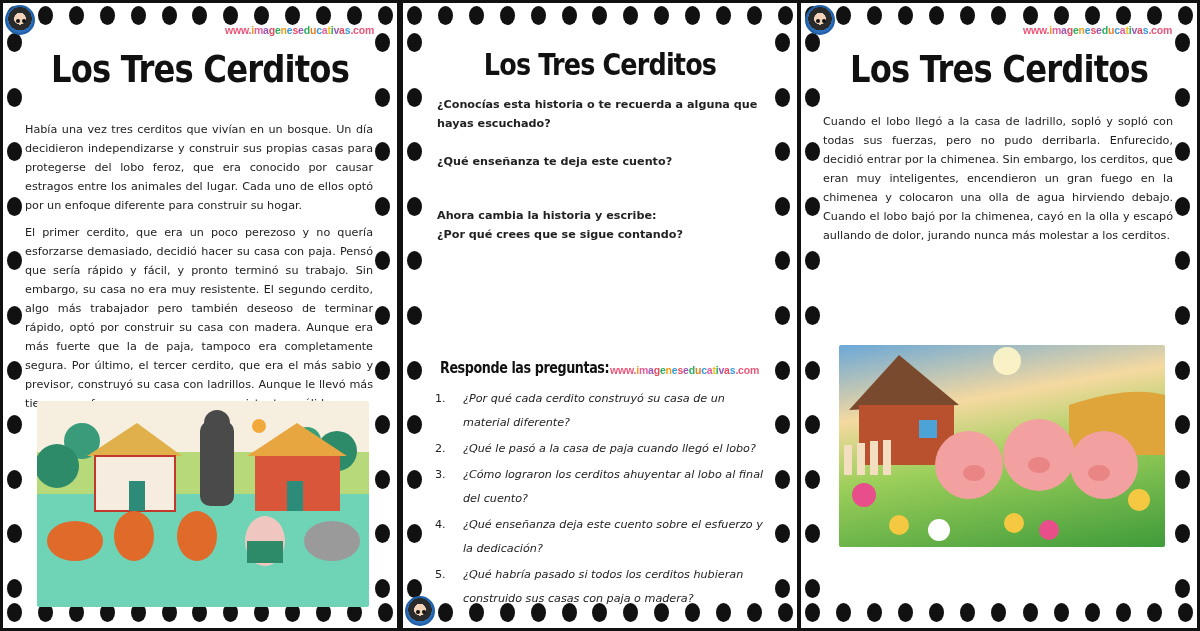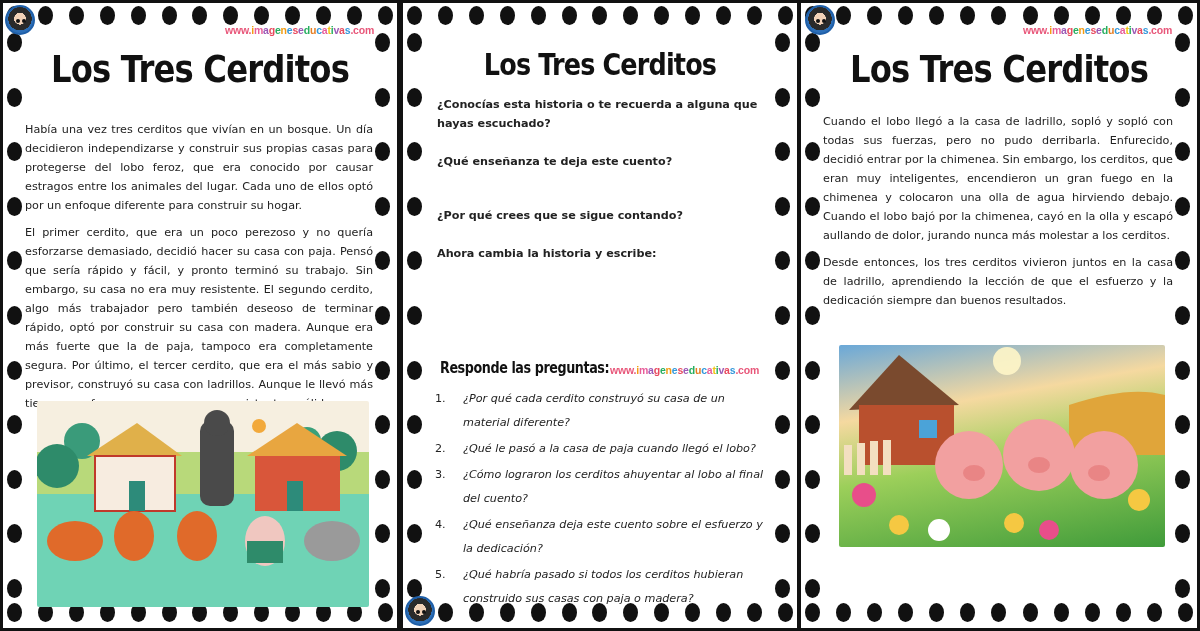--- a/index.html
+++ b/index.html
@@ -232,22 +232,22 @@
       <span class="dot"></span>
       <span class="dot"></span>
       <span class="dot"></span>
       <span class="dot"></span>
       <span class="dot"></span>
     </div>
   <div class="title mid">Los Tres Cerditos</div>
   <div class="q-list" style="top:92px;">
     <div class="q-bold" style="margin-bottom:19px;">¿Conocías esta historia o te recuerda a alguna que hayas escuchado?</div>
     <div class="q-bold" style="margin-bottom:35px;">¿Qué enseñanza te deja este cuento?</div>
+    <div class="q-bold">Ahora cambia la historia y escribe:</div>
     <div class="q-bold" style="margin-bottom:19px;">¿Por qué crees que se sigue contando?</div>
-    <div class="q-bold">Ahora cambia la historia y escribe:</div>
   </div>
   <div class="responde">Responde las preguntas:</div>
   <div class="watermark wm" style="left:207px;top:361px;"><span style="color: rgb(232, 87, 122);">www.</span><span style="color: rgb(243, 156, 18);">i</span><span style="color: rgb(232, 93, 154);">m</span><span style="color: rgb(155, 89, 182);">a</span><span style="color: rgb(232, 74, 95);">g</span><span style="color: rgb(39, 174, 96);">e</span><span style="color: rgb(243, 156, 18);">n</span><span style="color: rgb(52, 152, 219);">e</span><span style="color: rgb(232, 74, 95);">s</span><span style="color: rgb(155, 89, 182);">e</span><span style="color: rgb(39, 174, 96);">d</span><span style="color: rgb(230, 126, 34);">u</span><span style="color: rgb(52, 152, 219);">c</span><span style="color: rgb(232, 93, 154);">a</span><span style="color: rgb(241, 196, 15);">t</span><span style="color: rgb(39, 174, 96);">i</span><span style="color: rgb(155, 89, 182);">v</span><span style="color: rgb(232, 74, 95);">a</span><span style="color: rgb(52, 152, 219);">s</span><span style="color: rgb(232, 87, 122);">.com</span></div>
   <ul class="numbered">
     <li>
         <span class="n">1.</span>
         <span class="t">¿Por qué cada cerdito construyó su casa de un material diferente?</span>
       </li>
     <li style="margin-top:2px">
         <span class="n">2.</span>
@@ -330,21 +330,20 @@
       <span class="dot"></span>
     </div>
   <div class="avatar" style="left:4px;top:2px;">
       <span class="eye" style="left:9px"></span>
       <span class="eye" style="left:15px"></span>
     </div>
   <div class="watermark wm" style="left:222px;top:21px;"><span style="color: rgb(232, 87, 122);">www.</span><span style="color: rgb(243, 156, 18);">i</span><span style="color: rgb(232, 93, 154);">m</span><span style="color: rgb(155, 89, 182);">a</span><span style="color: rgb(232, 74, 95);">g</span><span style="color: rgb(39, 174, 96);">e</span><span style="color: rgb(243, 156, 18);">n</span><span style="color: rgb(52, 152, 219);">e</span><span style="color: rgb(232, 74, 95);">s</span><span style="color: rgb(155, 89, 182);">e</span><span style="color: rgb(39, 174, 96);">d</span><span style="color: rgb(230, 126, 34);">u</span><span style="color: rgb(52, 152, 219);">c</span><span style="color: rgb(232, 93, 154);">a</span><span style="color: rgb(241, 196, 15);">t</span><span style="color: rgb(39, 174, 96);">i</span><span style="color: rgb(155, 89, 182);">v</span><span style="color: rgb(232, 74, 95);">a</span><span style="color: rgb(52, 152, 219);">s</span><span style="color: rgb(232, 87, 122);">.com</span></div>
   <div class="title big">Los Tres Cerditos</div>
   <div class="body-text" style="top:85px;">
     <p>Cuando el lobo llegó a la casa de ladrillo, sopló y sopló con todas sus fuerzas, pero no pudo derribarla. Enfurecido, decidió entrar por la chimenea. Sin embargo, los cerditos, que eran muy inteligentes, encendieron un gran fuego en la chimenea y colocaron una olla de agua hirviendo debajo. Cuando el lobo bajó por la chimenea, cayó en la olla y escapó aullando de dolor, jurando nunca más molestar a los cerditos.</p>
-    <p>Desde entonces, los tres cerditos vivieron juntos en la casa de ladrillo, aprendiendo la lección de que el esfuerzo y la dedicación siempre dan buenos resultados.</p>
   </div>
   <div class="illus">
     <svg width="326" height="202" viewBox="0 0 326 202">
       <circle cx="168" cy="16" r="14" fill="#fff6c8" opacity="0.9"></circle>
       <polygon points="10,65 60,10 120,60" fill="#7a4a2e"></polygon>
       <rect x="20" y="60" width="95" height="60" fill="#b9502e"></rect>
       <rect x="80" y="75" width="18" height="18" fill="#4ba3d8"></rect>
       <g fill="#f3dfc0">
           <rect x="5" y="100" width="8" height="30"></rect>
           <rect x="18" y="98" width="8" height="32"></rect>

